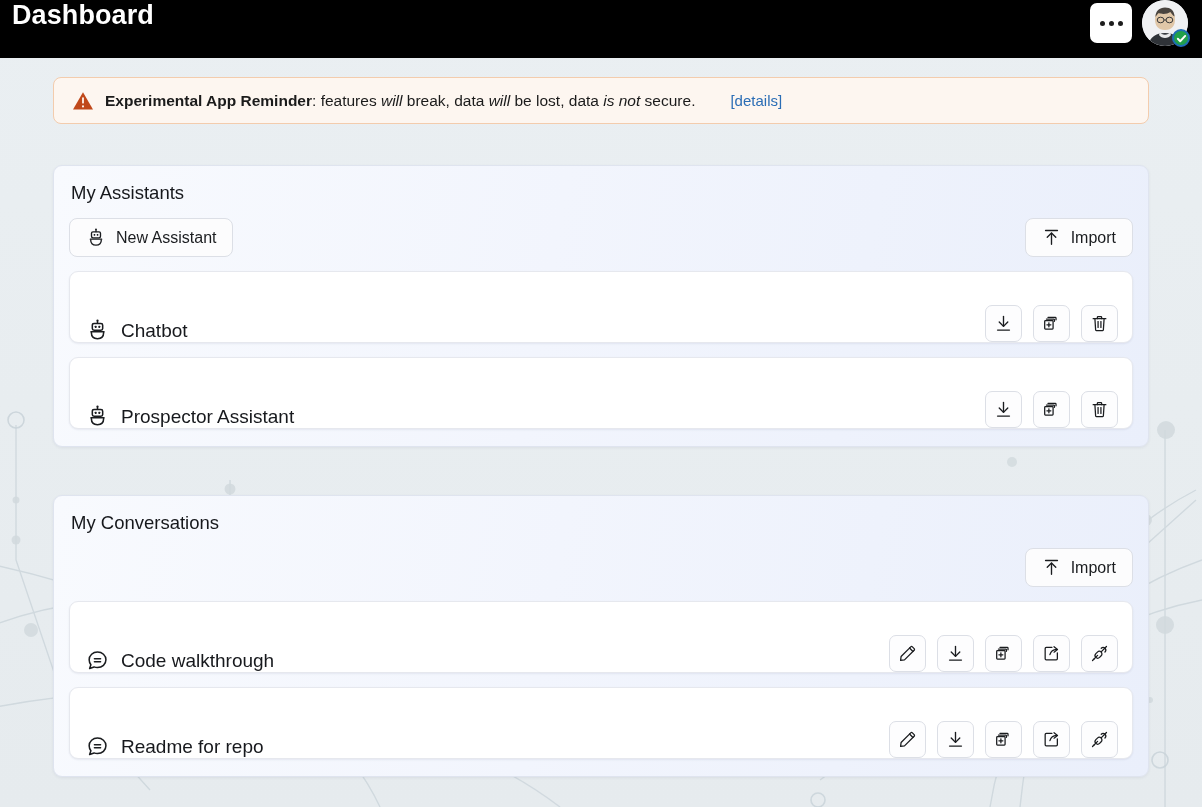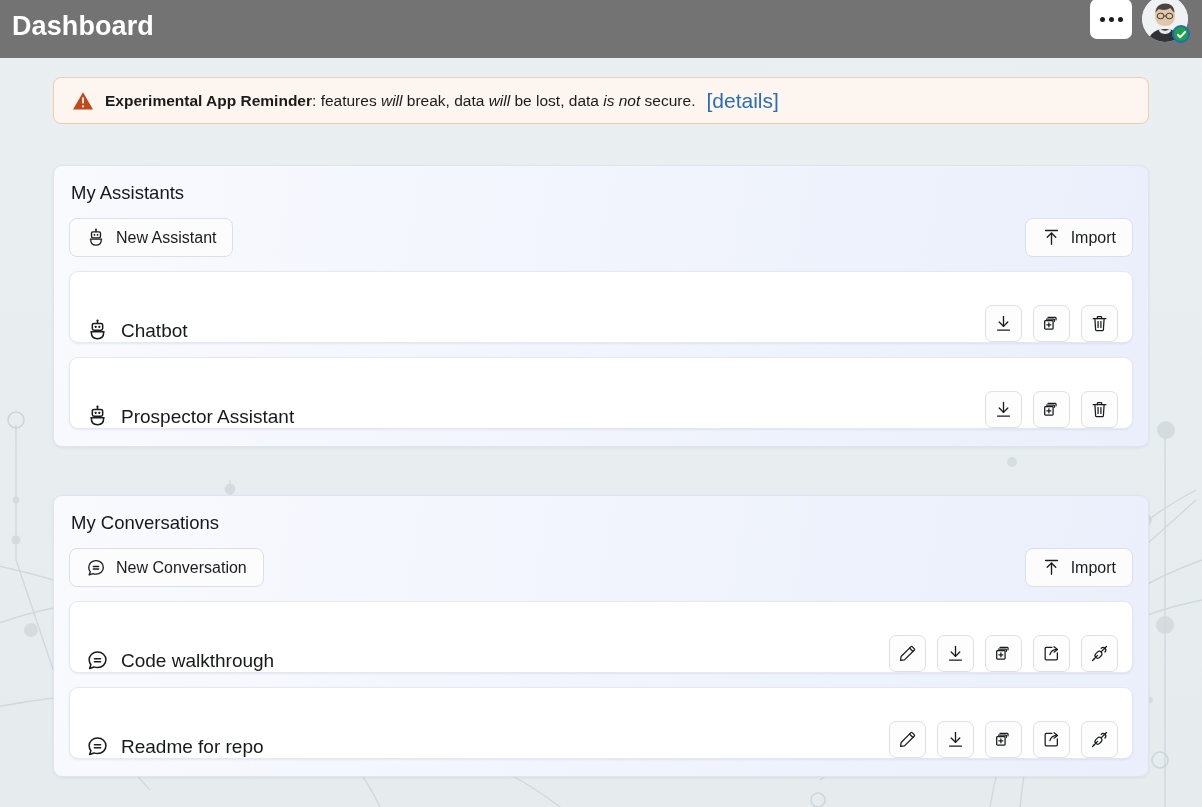--- a/index.html
+++ b/index.html
@@ -24,23 +24,23 @@
     height: 807px;
     z-index: 0;
     pointer-events: none;
   }
 
   
   #appbar {
     position: relative;
     z-index: 5;
     height: 58px;
-    background: #737373;
-    display: flex;
-    align-items: flex-end;
+    background: #000000;
+    display: flex;
+    align-items: flex-start;
     padding: 0 14px 16px 12px;
   }
   #appbar-title {
     color: #ffffff;
     font-size: 27px;
     font-weight: bold;
     letter-spacing: 0.1px;
   }
   #appbar-right {
     margin-left: auto;
@@ -119,23 +119,23 @@
   }
   #banner-text {
     font-size: 15.5px;
     color: #1b1b1b;
     white-space: nowrap;
   }
   #banner-text b { font-weight: bold; }
   #banner-text i { font-style: italic; }
   #banner-details {
     color: #2a6db5;
-    font-size: 21px;
+    font-size: 15px;
     text-decoration: none;
-    margin-left: 0;
+    margin-left: 24px;
     cursor: pointer;
   }
 
   
   .card {
     border-radius: 9px;
     background: linear-gradient(100deg, #f8fafe 0%, #f2f5fd 45%, #eaeffb 100%);
     border: 1px solid #dfe4ef;
     padding: 16px 15px 17px 15px;
     box-shadow: 0 1px 3px rgba(40, 55, 90, 0.07);
@@ -435,30 +435,20 @@
           </svg>
         </button>
       </div>
     </div>
   </section>
 
   <section class="card" id="card-conversations">
     <h2 class="card-title">My Conversations</h2>
 
     <div class="card-toolbar">
-      <button class="pill-btn">
-        <svg width="20" height="20" viewBox="0 0 24 24">
-          <g fill="none" stroke="#1a1c1f" stroke-width="1.6" stroke-linecap="round" stroke-linejoin="round">
-            <path d="M12 3.2c4.9 0 8.8 3.5 8.8 8.1s-3.9 8.1-8.8 8.1c-1.3 0-2.5-0.2-3.6-0.7l-4.6 1.6 1.3-3.9c-1.1-1.4-1.8-3.1-1.8-5.1 0-4.6 3.9-8.1 8.7-8.1z"></path>
-            <path d="M8.8 10.2h6.4"></path>
-              <path d="M8.8 13.2h6.4"></path>
-          </g>
-        </svg>
-        <span>New Conversation</span>
-      </button>
 
       <button class="pill-btn" id="import-conversations">
         <svg width="19" height="19" viewBox="0 0 24 24">
           <g fill="none" stroke="#1a1c1f" stroke-width="1.7" stroke-linecap="round" stroke-linejoin="round">
             <path d="M4.5 3.2h15"></path>
               <path d="M12 6.4v14.2"></path>
               <path d="M6.6 11.8 L12 6.3 L17.4 11.8"></path>
           </g>
         </svg>
         <span>Import</span>

